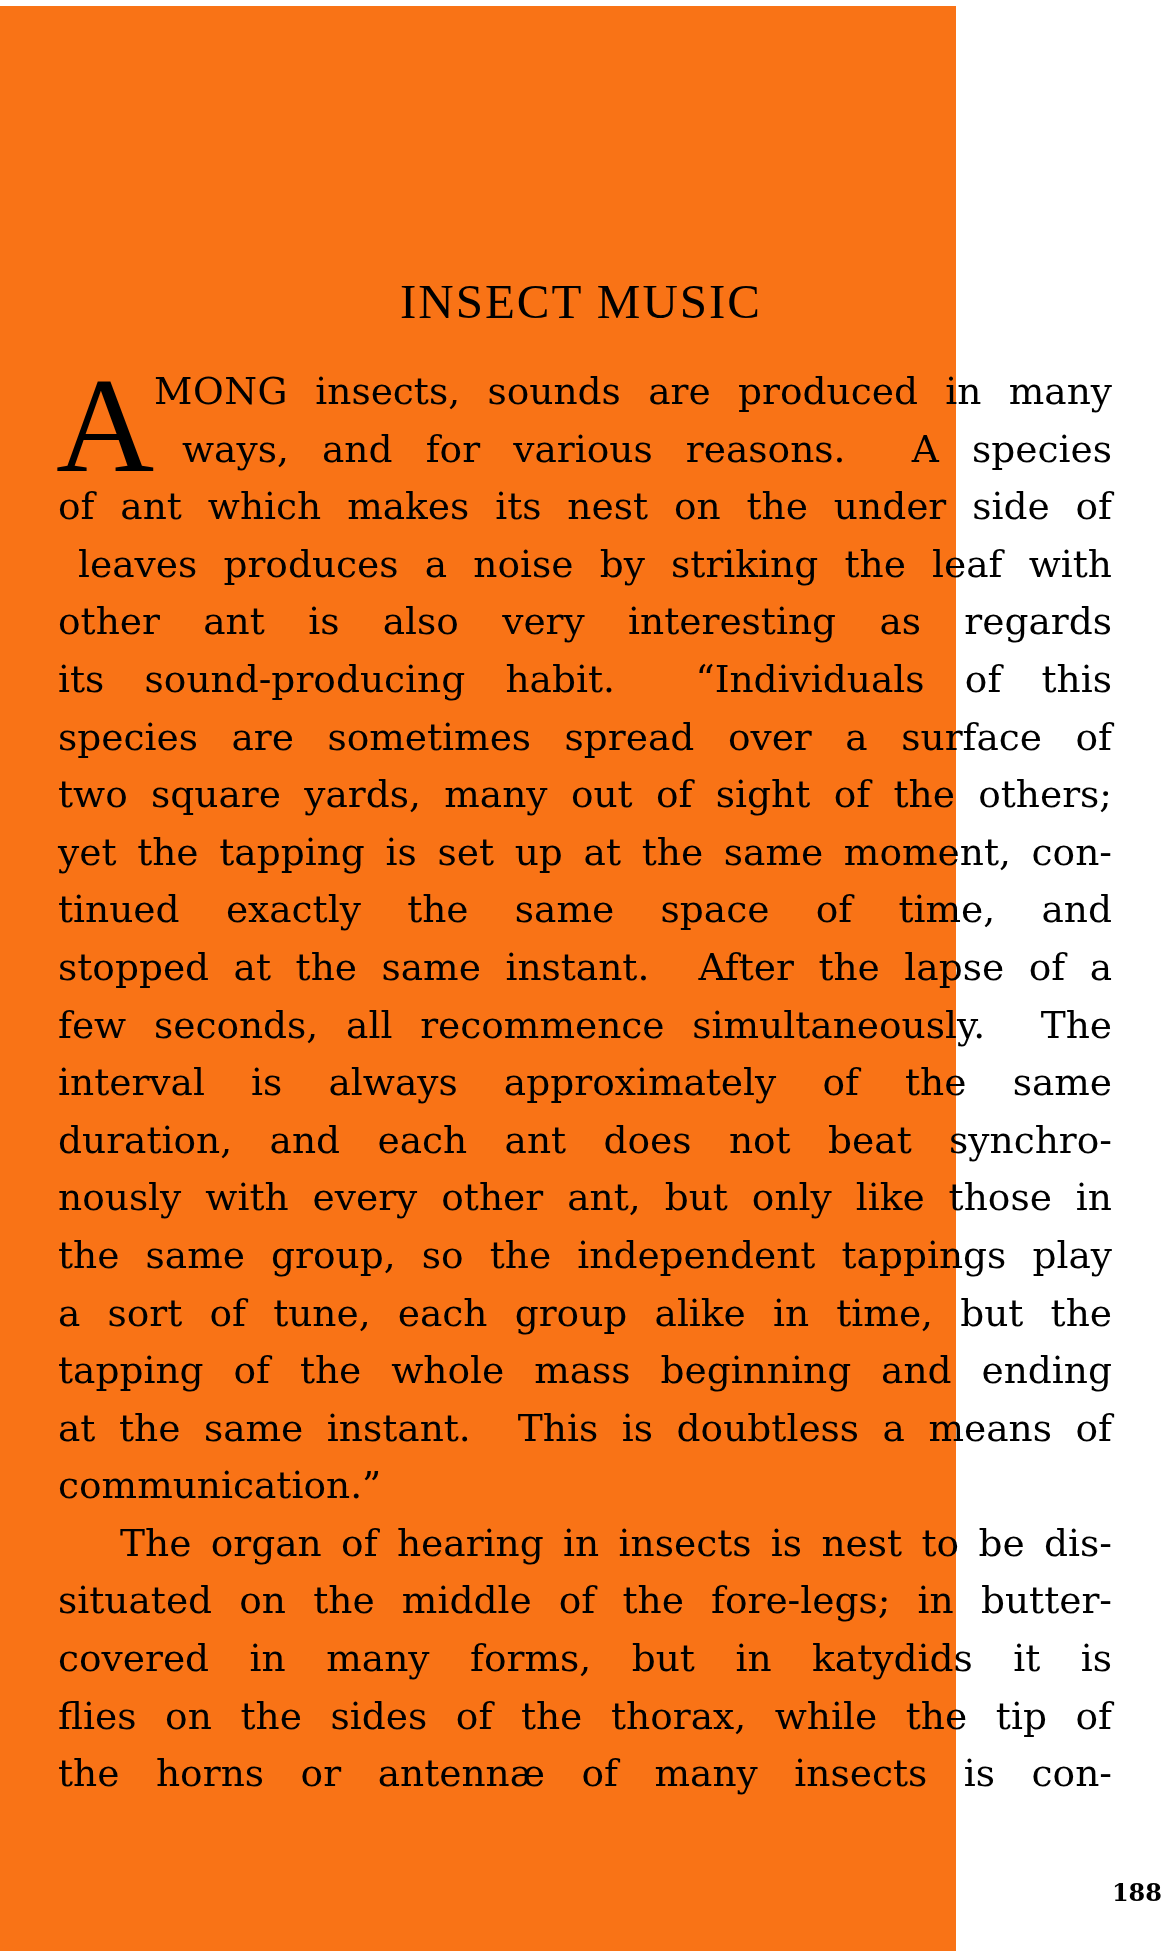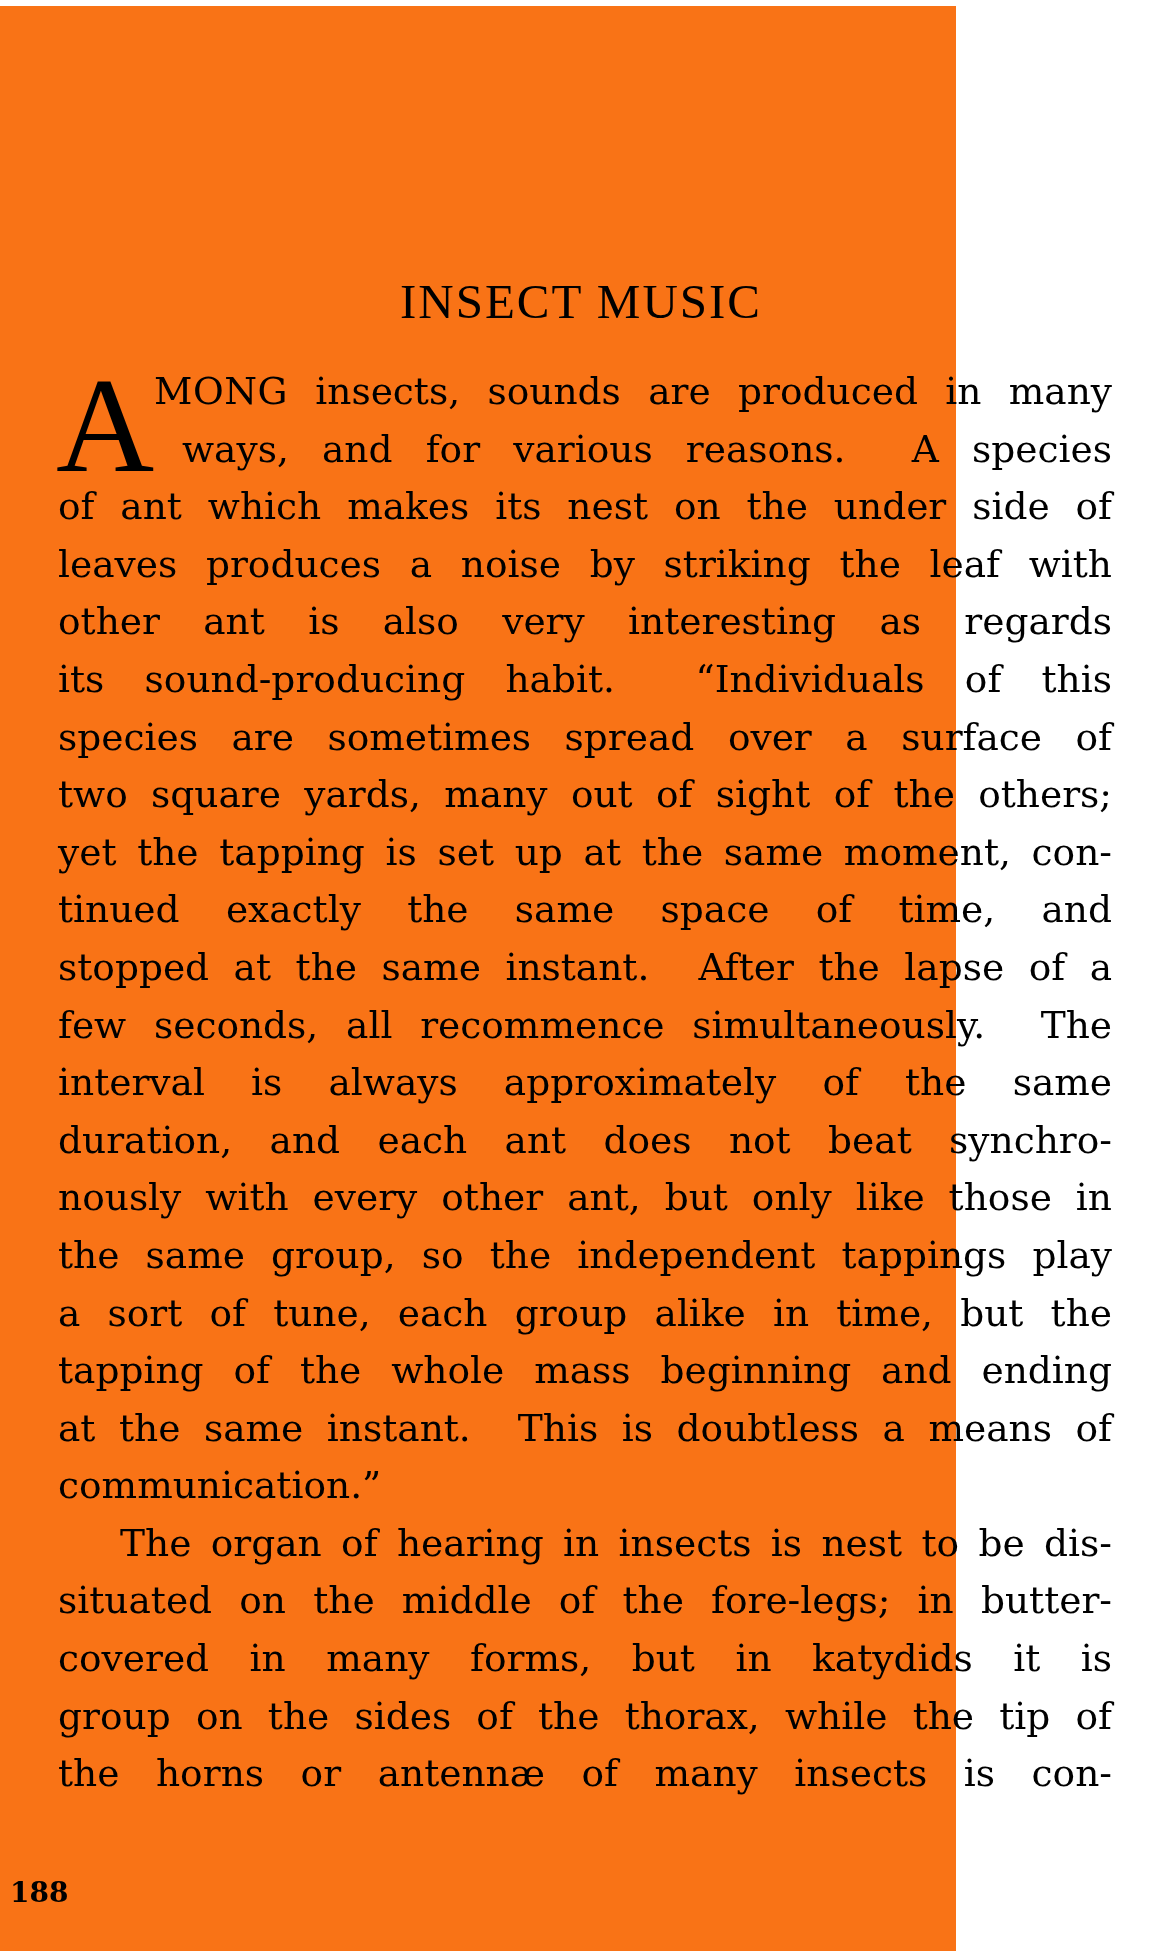--- a/index.html
+++ b/index.html
@@ -75,60 +75,60 @@
     font-weight: normal;
   }
   .smallcaps {
     letter-spacing: 0.5px;
   }
   .page-number {
     position: absolute;
     left: 0;
     width: 1162px;
     top: 1872px;
-    text-align: left;
+    text-align: right;
     font-family: "DejaVu Serif", "Liberation Serif", serif;
     font-weight: bold;
-    font-size: 28px;
+    font-size: 24px;
     line-height: 30px;
     padding-left: 10px;
     box-sizing: border-box;
   }
 </style>
 </head>
 <body>
 
 <div class="page">
 
   <h1 class="title">INSECT MUSIC</h1>
 
   <div class="body-text">
     <span class="dropcap">A</span>
 
     <span class="line dc" style="white-space: pre; word-spacing: 0px;"><span class="smallcaps">MONG</span><span> insects, sounds are produced in many</span></span>
     <span class="line dc2" style="white-space: pre; word-spacing: 0px;">ways, and for various reasons.  A species</span>
     <span class="line" style="white-space: pre; word-spacing: 0px;">of ant which makes its nest on the under side of</span>
-    <span class="line" style="white-space: pre; word-spacing: 0px;">leaves produces a noise by striking the leaf with</span>
+    <span class="line" style="white-space: pre; word-spacing: 0px; margin-left: 20px;">leaves produces a noise by striking the leaf with</span>
     <span class="line" style="white-space: pre; word-spacing: 0px;">other ant is also very interesting as regards</span>
     <span class="line" style="white-space: pre; word-spacing: 0px;">its sound-producing habit.  “Individuals of this</span>
     <span class="line" style="white-space: pre; word-spacing: 0px;">species are sometimes spread over a surface of</span>
     <span class="line" style="white-space: pre; word-spacing: 0px;">two square yards, many out of sight of the others;</span>
     <span class="line" style="white-space: pre; word-spacing: 0px;">yet the tapping is set up at the same moment, con-</span>
     <span class="line" style="white-space: pre; word-spacing: 0px;">tinued exactly the same space of time, and</span>
     <span class="line" style="white-space: pre; word-spacing: 0px;">stopped at the same instant.  After the lapse of a</span>
     <span class="line" style="white-space: pre; word-spacing: 0px;">few seconds, all recommence simultaneously.  The</span>
     <span class="line" style="white-space: pre; word-spacing: 0px;">interval is always approximately of the same</span>
     <span class="line" style="white-space: pre; word-spacing: 0px;">duration, and each ant does not beat synchro-</span>
     <span class="line" style="white-space: pre; word-spacing: 0px;">nously with every other ant, but only like those in</span>
     <span class="line" style="white-space: pre; word-spacing: 0px;">the same group, so the independent tappings play</span>
     <span class="line" style="white-space: pre; word-spacing: 0px;">a sort of tune, each group alike in time, but the</span>
     <span class="line" style="white-space: pre; word-spacing: 0px;">tapping of the whole mass beginning and ending</span>
     <span class="line" style="white-space: pre; word-spacing: 0px;">at the same instant.  This is doubtless a means of</span>
     <span class="line last" style="white-space: pre;">communication.”</span>
     <span class="line indent" style="white-space: pre; word-spacing: 0px;">The organ of hearing in insects is nest to be dis-</span>
     <span class="line" style="white-space: pre; word-spacing: 0px;">situated on the middle of the fore-legs; in butter-</span>
     <span class="line" style="white-space: pre; word-spacing: 0px;">covered in many forms, but in katydids it is</span>
-    <span class="line" style="white-space: pre; word-spacing: 0px;">group on the sides of the thorax, while the tip of</span>
+    <span class="line" style="white-space: pre; word-spacing: 0px;">flies on the sides of the thorax, while the tip of</span>
     <span class="line" style="white-space: pre; word-spacing: 0px;">the horns or antennæ of many insects is con-</span>
   </div>
 
   <div class="page-number">188</div>
 </div>
 
 </body></html>

